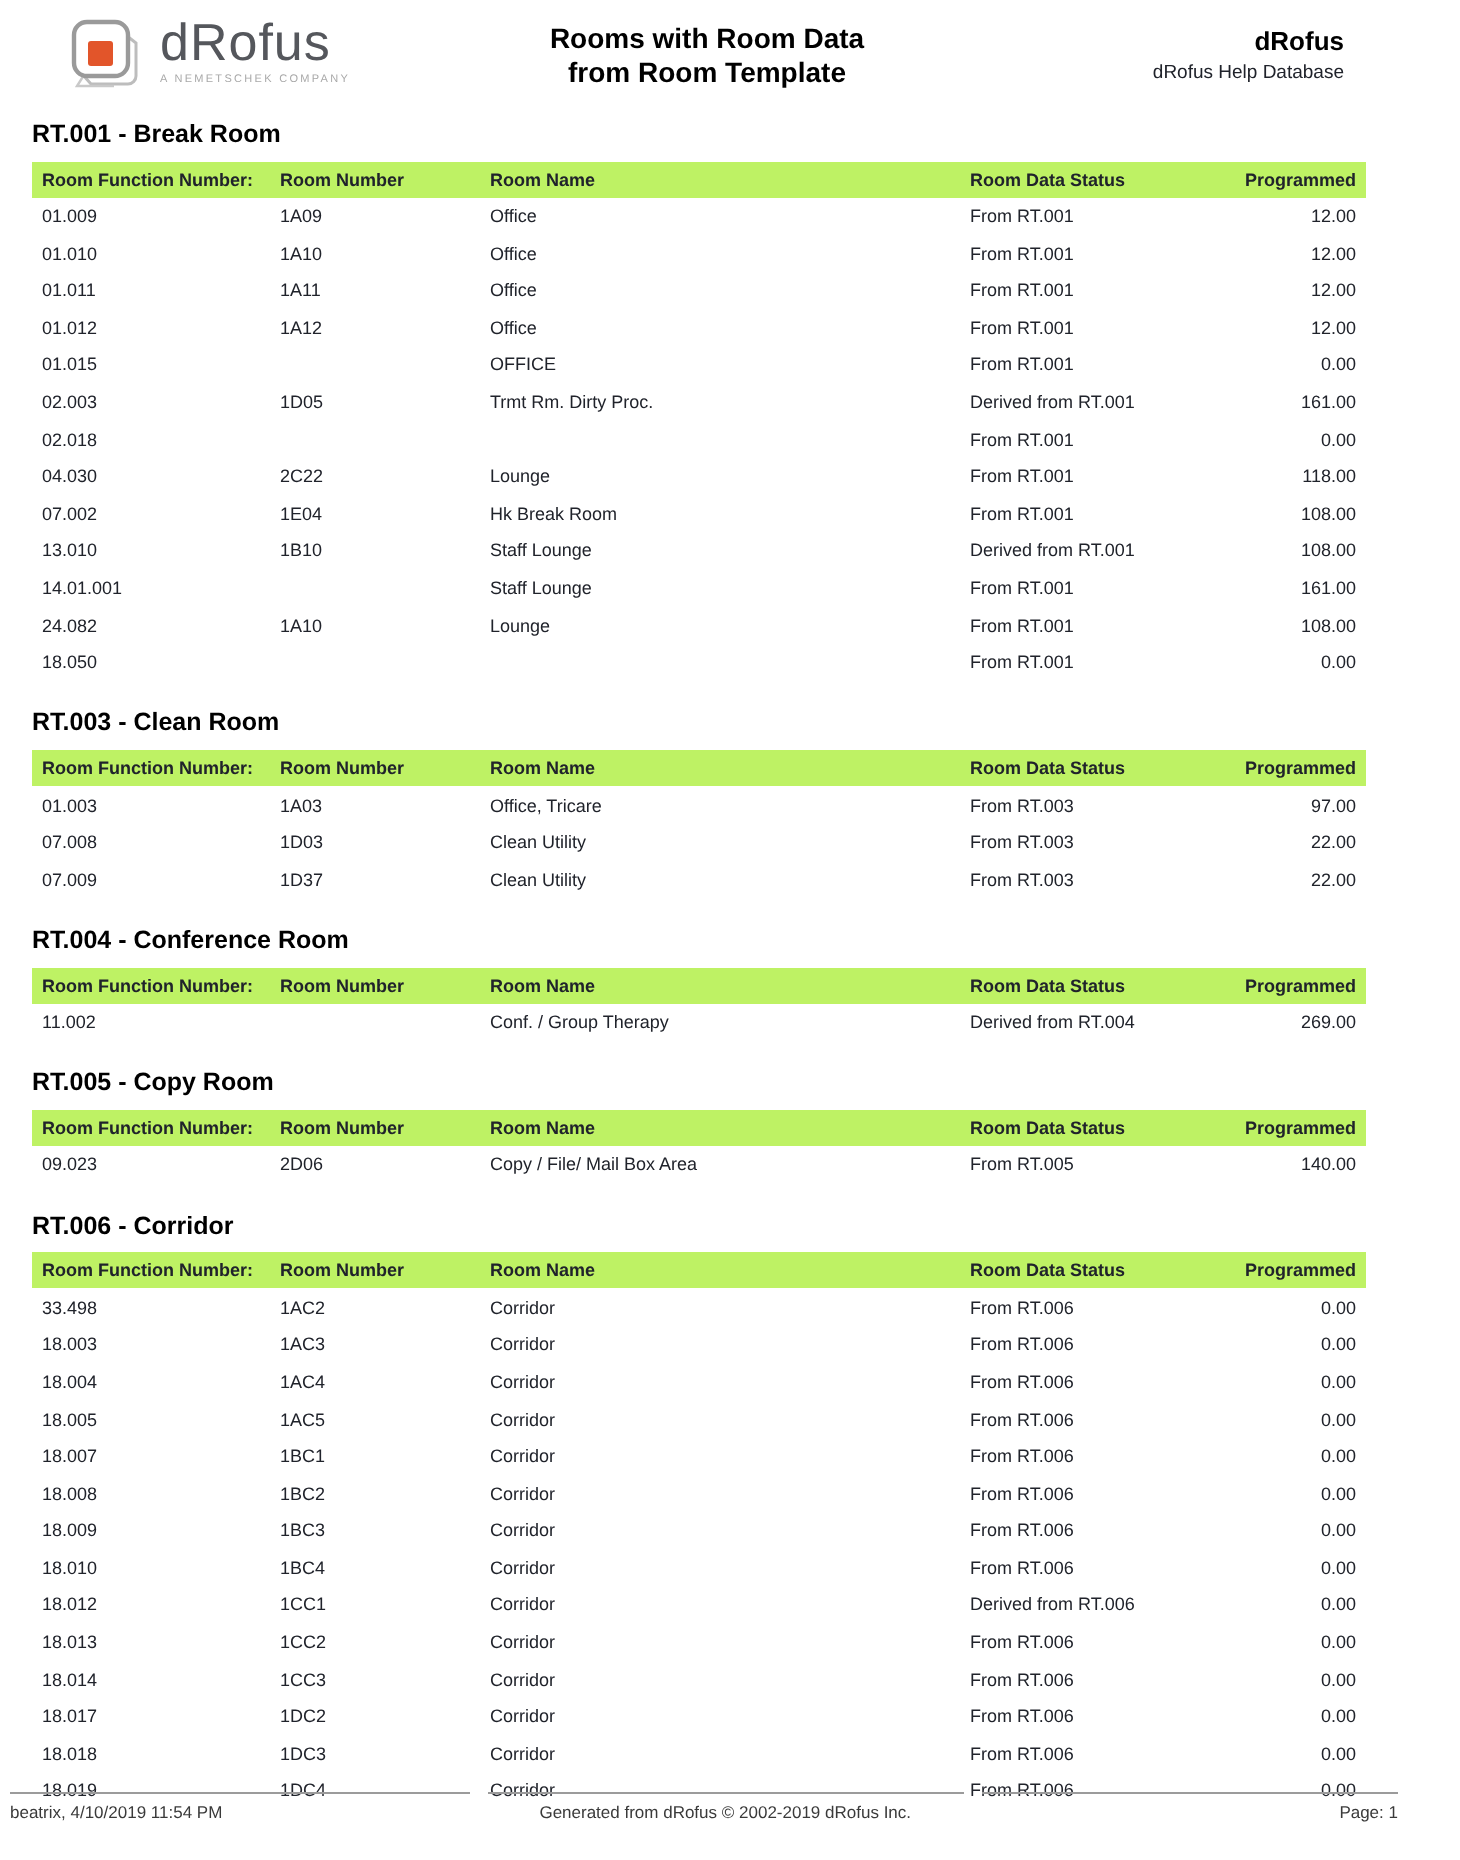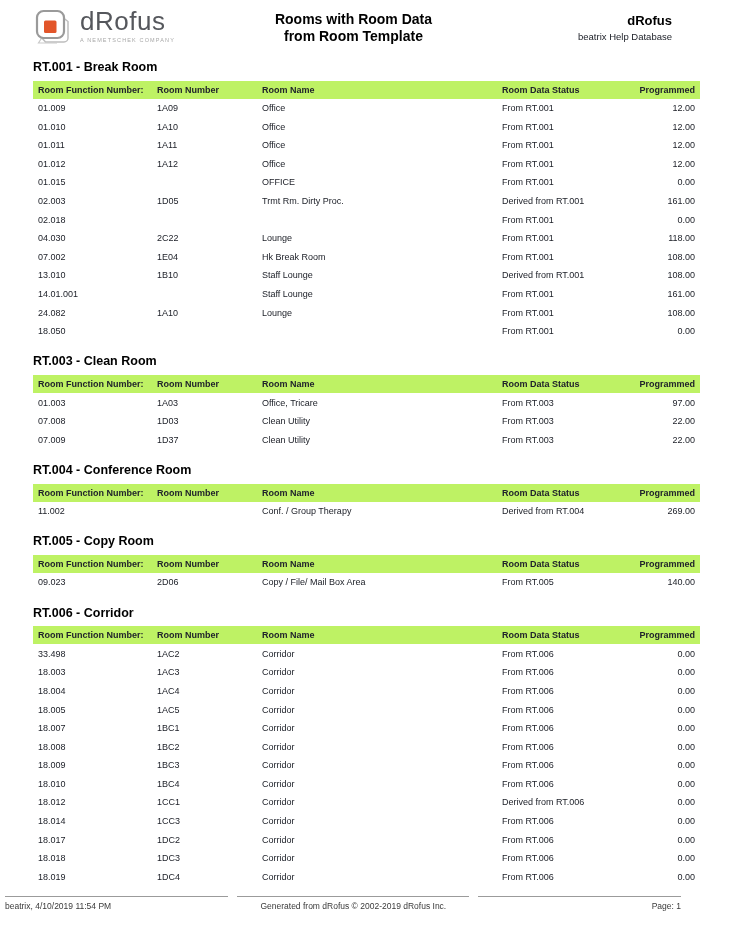--- a/index.html
+++ b/index.html
@@ -18,38 +18,38 @@
   .logo-icon { flex:0 0 auto; margin-top:1px; }
   .logo-text { display:flex; flex-direction:column; }
   .brand { font-size:26px; font-weight:400; color:#55575c; line-height:1.05; letter-spacing:0.5px; }
   .tagline { font-size:5.5px; color:#a8a8a8; letter-spacing:1.15px; margin-top:2px; white-space:nowrap; }
   .hdr-center { flex:0 0 auto; text-align:center; font-weight:bold; font-size:14px; line-height:1.18; color:#000; padding-top:3px; }
   .hdr-right { flex:1 1 0; text-align:right; padding-top:5px; }
   .db-name { font-weight:bold; font-size:13px; color:#000; }
   .db-sub { font-size:9.5px; margin-top:3px; color:#20232b; }
 
   
-  .report-body { margin:12px 30px 0 33px; }
+  .report-body { margin:12px 30px 0 16px; }
   .sec-title { font-size:12.5px; font-weight:bold; color:#000; line-height:1.1; margin:15px 0 6px 0; }
   table.rt-table { width:667px; border-collapse:collapse; table-layout:fixed; }
   col.c0 { width:119px; } col.c1 { width:105px; } col.c2 { width:240px; }
   col.c3 { width:133px; } col.c4 { width:70px; }
   thead th {
     background:#bef264; font-size:9px; font-weight:bold; text-align:left;
     padding:4px 0 4px 5px; white-space:nowrap; overflow:hidden;
   }
   thead th.num { text-align:right; padding-right:5px; padding-left:0; }
   tbody td {
     font-size:9px; padding:4.3px 0 4.3px 5px; white-space:nowrap; overflow:hidden;
     text-align:left;
   }
   tbody td.num { text-align:right; padding-right:5px; padding-left:0; }
 
   
-  .ftr { position:absolute; left:5px; right:21px; top:896px; display:flex; gap:9px; font-size:8.5px; color:#3a3a3a; }
+  .ftr { position:absolute; left:5px; right:3px; top:896px; display:flex; gap:9px; font-size:8.5px; color:#3a3a3a; }
   .ftr-cell { border-top:1px solid #9b9b9b; padding-top:4px; flex:1 1 0; white-space:nowrap; overflow:hidden; }
   .ftr-cell.left { flex-grow:1.08; text-align:left; }
   .ftr-cell.center { flex-grow:1.12; text-align:center; }
   .ftr-cell.right { flex-grow:0.98; text-align:right; }
 </style>
 </head>
 <body>
 
 <div class="page">
 
@@ -65,21 +65,21 @@
         <div class="brand">dRofus</div>
         <div class="tagline">A NEMETSCHEK COMPANY</div>
       </div>
     </div>
     <div class="hdr-center">
       <div>Rooms with Room Data</div>
       <div>from Room Template</div>
     </div>
     <div class="hdr-right">
       <div class="db-name">dRofus</div>
-      <div class="db-sub">beatrix Help Database</div>
+      <div class="db-sub">dRofus Help Database</div>
     </div>
   </header>
 
   <main class="report-body" id="report-body">
   <section class="rt-section">
     <h2 class="sec-title">RT.001 - Break Room</h2>
     <table class="rt-table">
       <colgroup>
         <col class="c0">
             <col class="c1">
@@ -398,20 +398,27 @@
   </tr>
 
   <tr>
     <td>18.012</td>
     <td>1CC1</td>
     <td>Corridor</td>
     <td>Derived from RT.006</td>
     <td class="num">0.00</td>
   </tr>
 
+  <tr>
+    <td>18.013</td>
+    <td>1CC2</td>
+    <td>Corridor</td>
+    <td>From RT.006</td>
+    <td class="num">0.00</td>
+  </tr>
 
   <tr>
     <td>18.014</td>
     <td>1CC3</td>
     <td>Corridor</td>
     <td>From RT.006</td>
     <td class="num">0.00</td>
   </tr>
 
   <tr>

